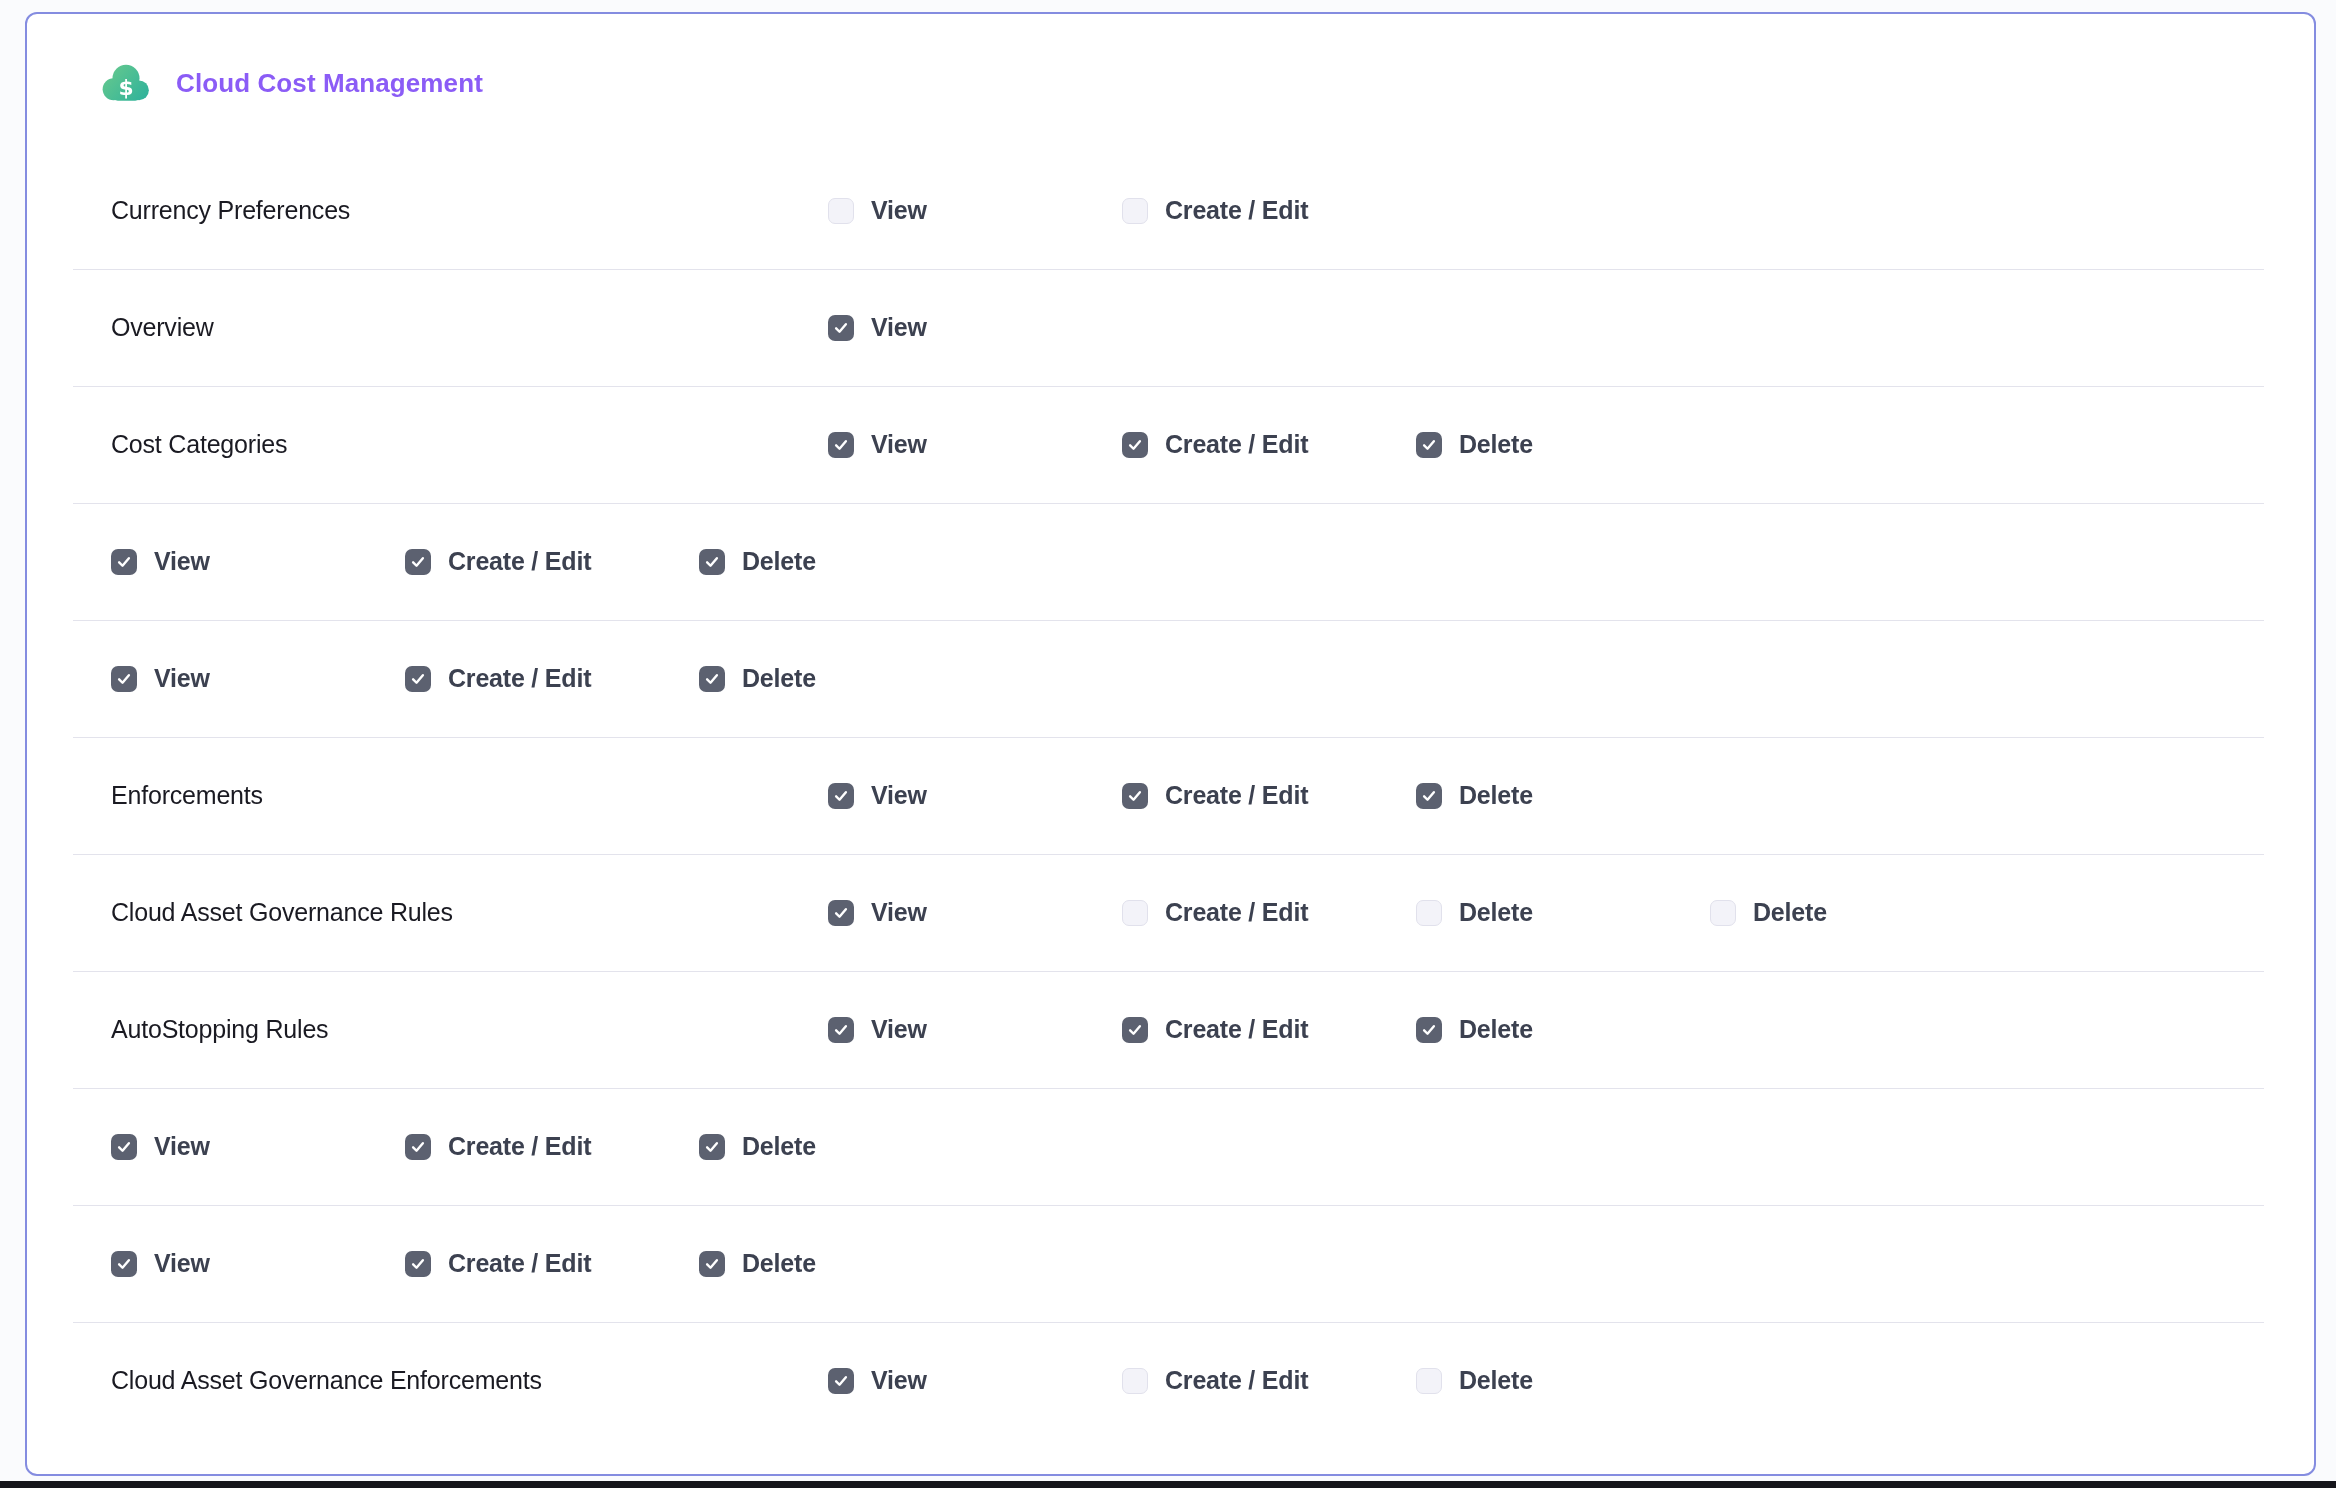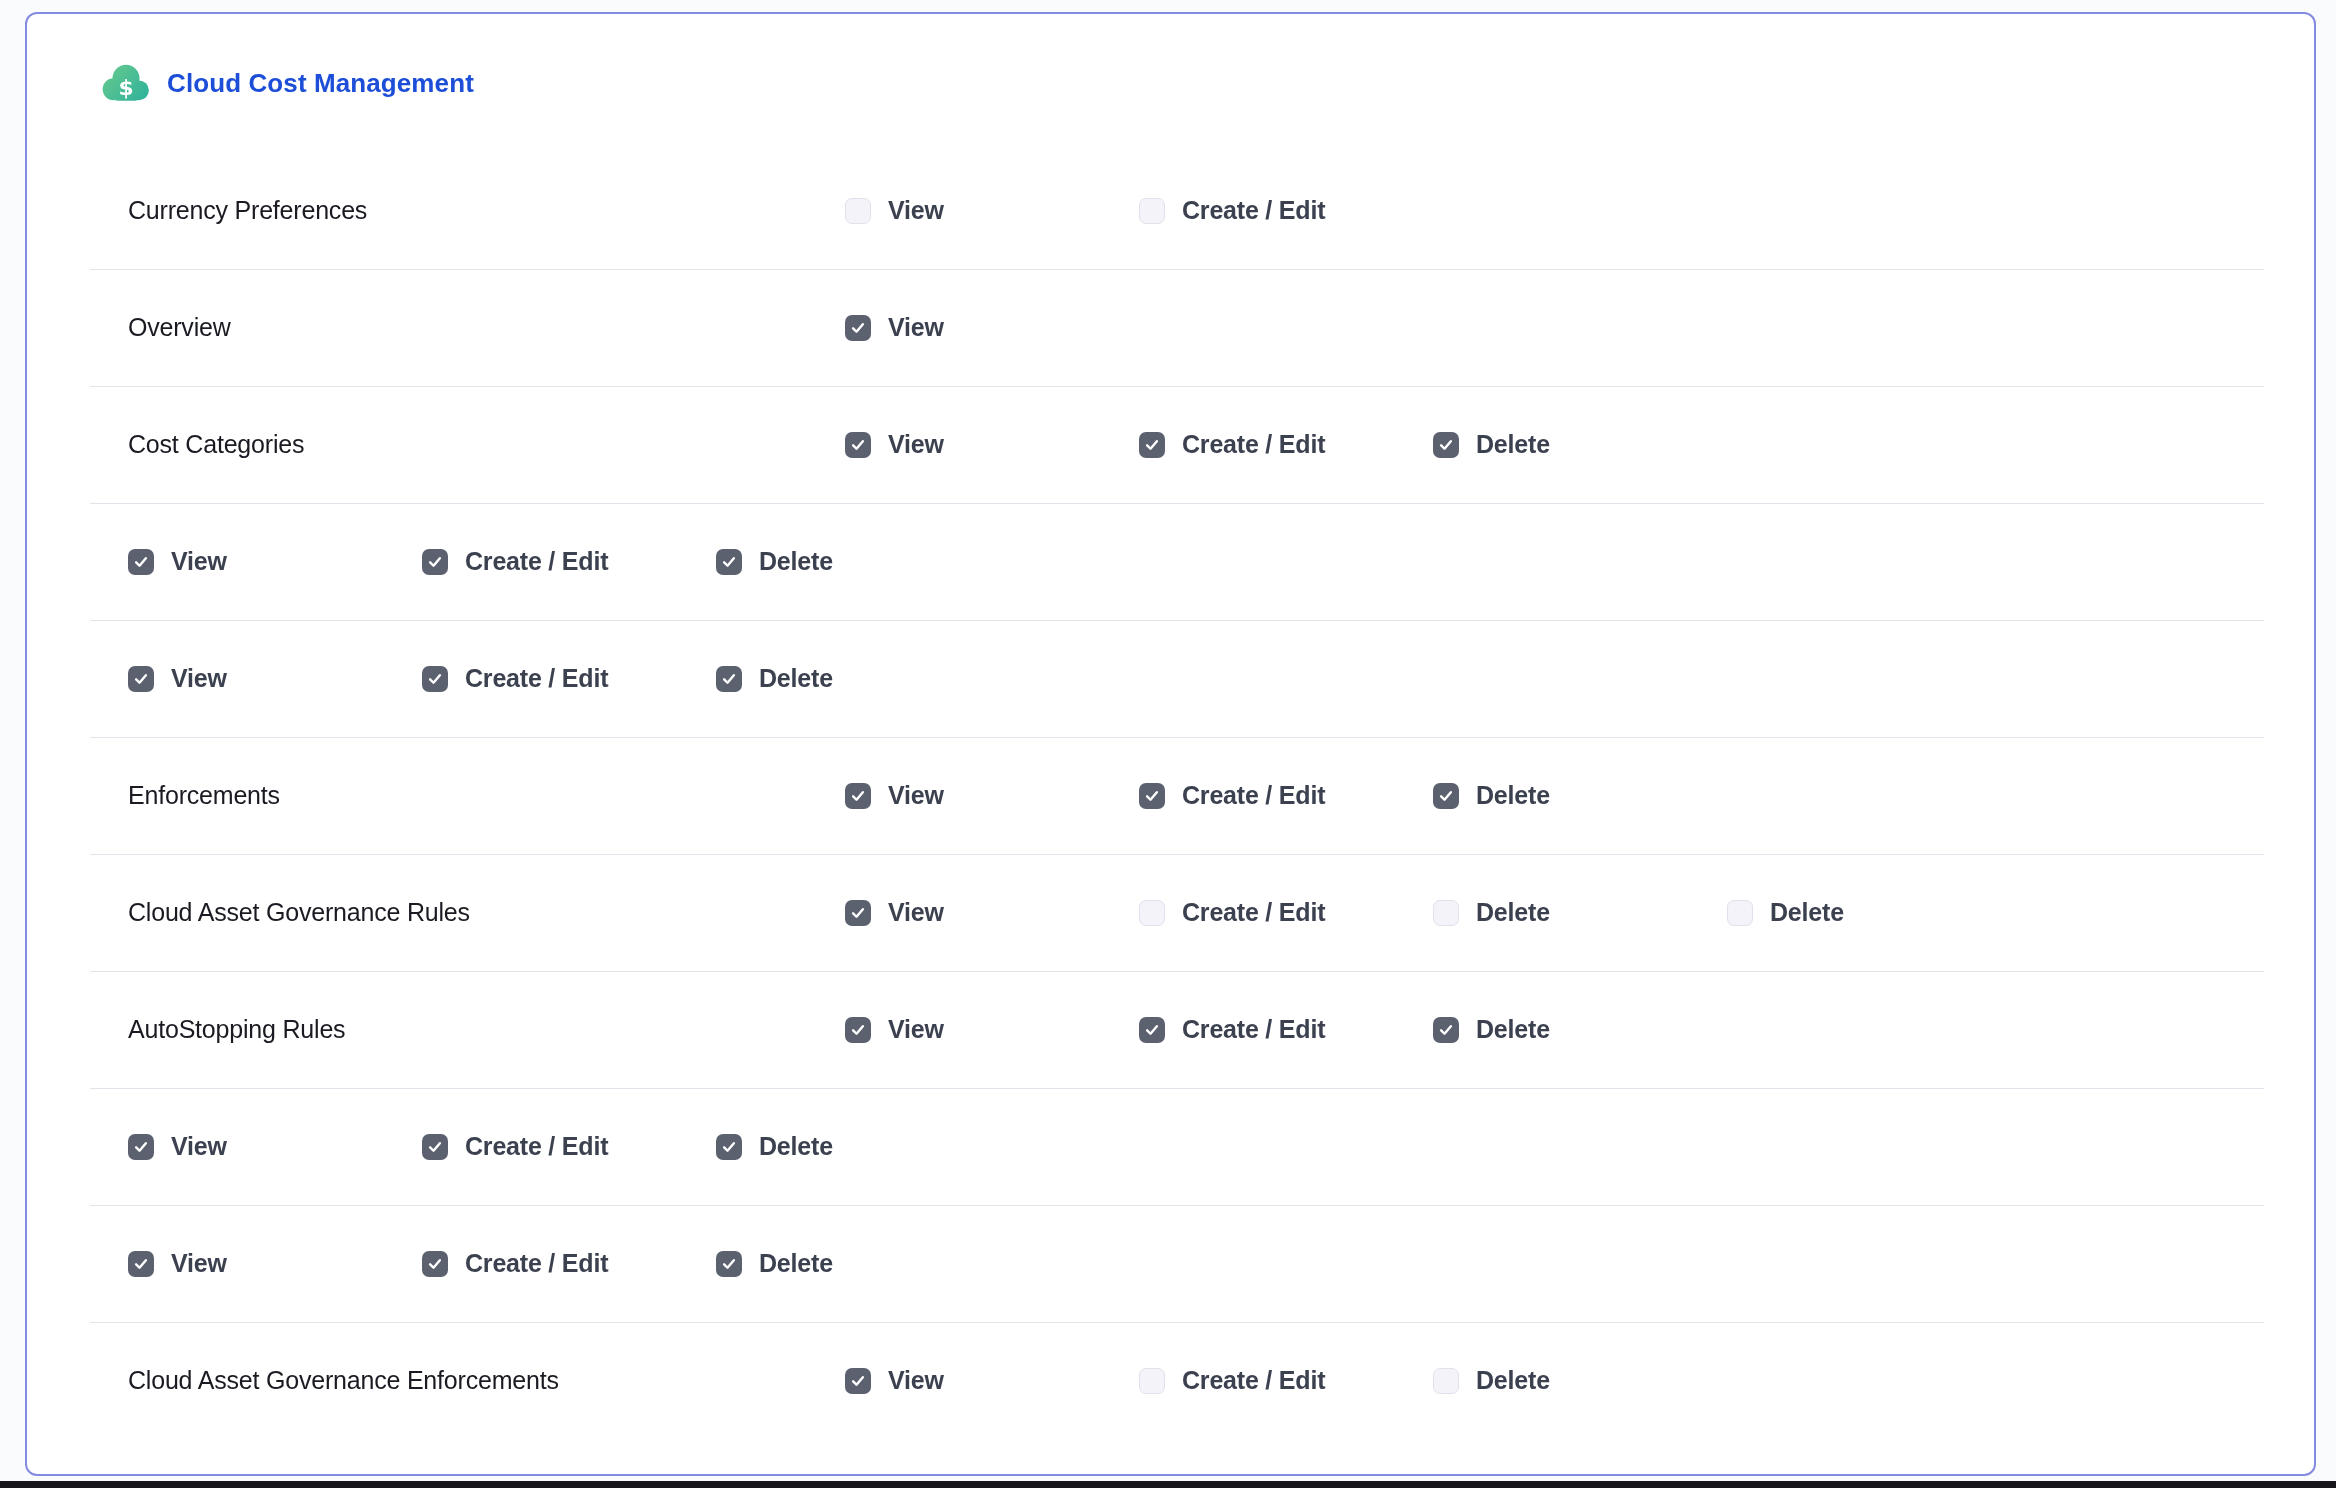--- a/index.html
+++ b/index.html
@@ -26,27 +26,27 @@
     align-items:center;
     padding-left:72px;
     box-sizing:border-box;
   }
   .header .module-icon{
     width:54px;height:42px;
     display:block;
     flex:0 0 auto;
   }
   .header .title{
-    margin-left:14px;
+    margin-left:23px;
     font-size:26px;
     font-weight:700;
-    color:#1d4ed8;
+    color:#8b5cf6;
     letter-spacing:0.1px;
   }
-  .rows{position:relative;margin-left:17px;}
+  .rows{position:relative;}
   .row{
     position:relative;
     height:117px;
     display:flex;
     align-items:center;
     padding-left:84px;
     box-sizing:border-box;
   }
   .row:not(:first-child)::before{
     content:"";

